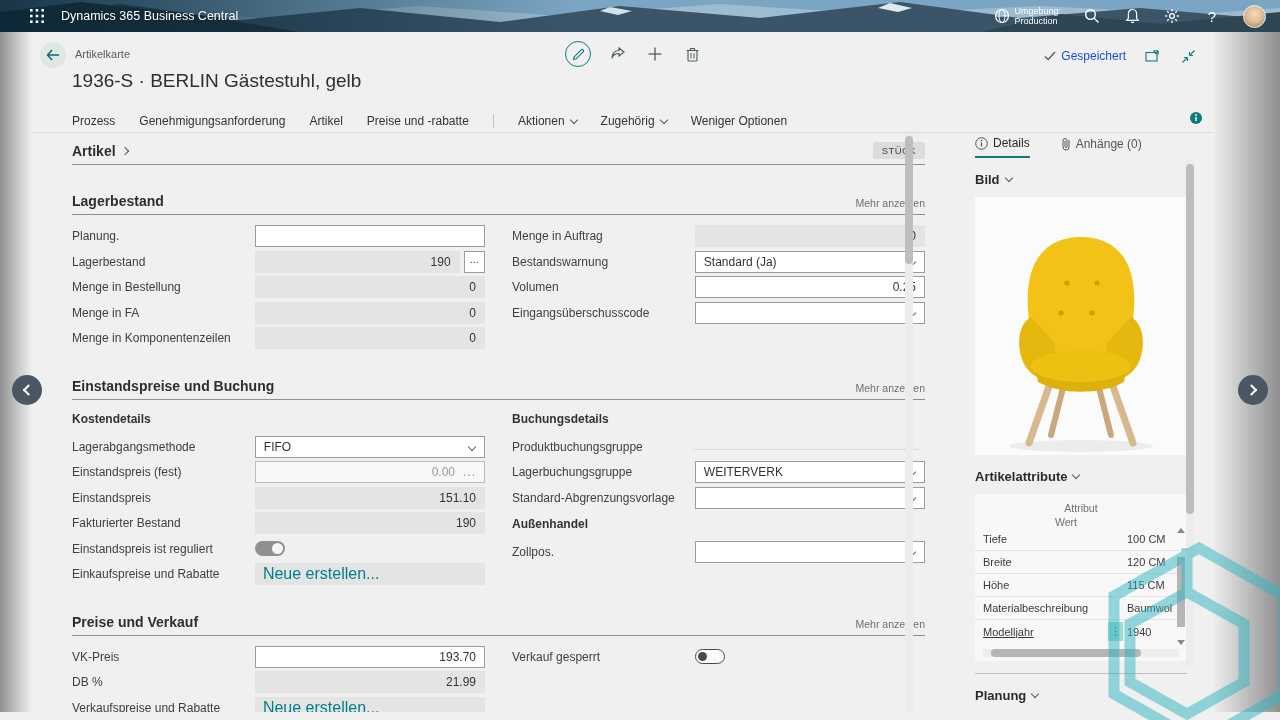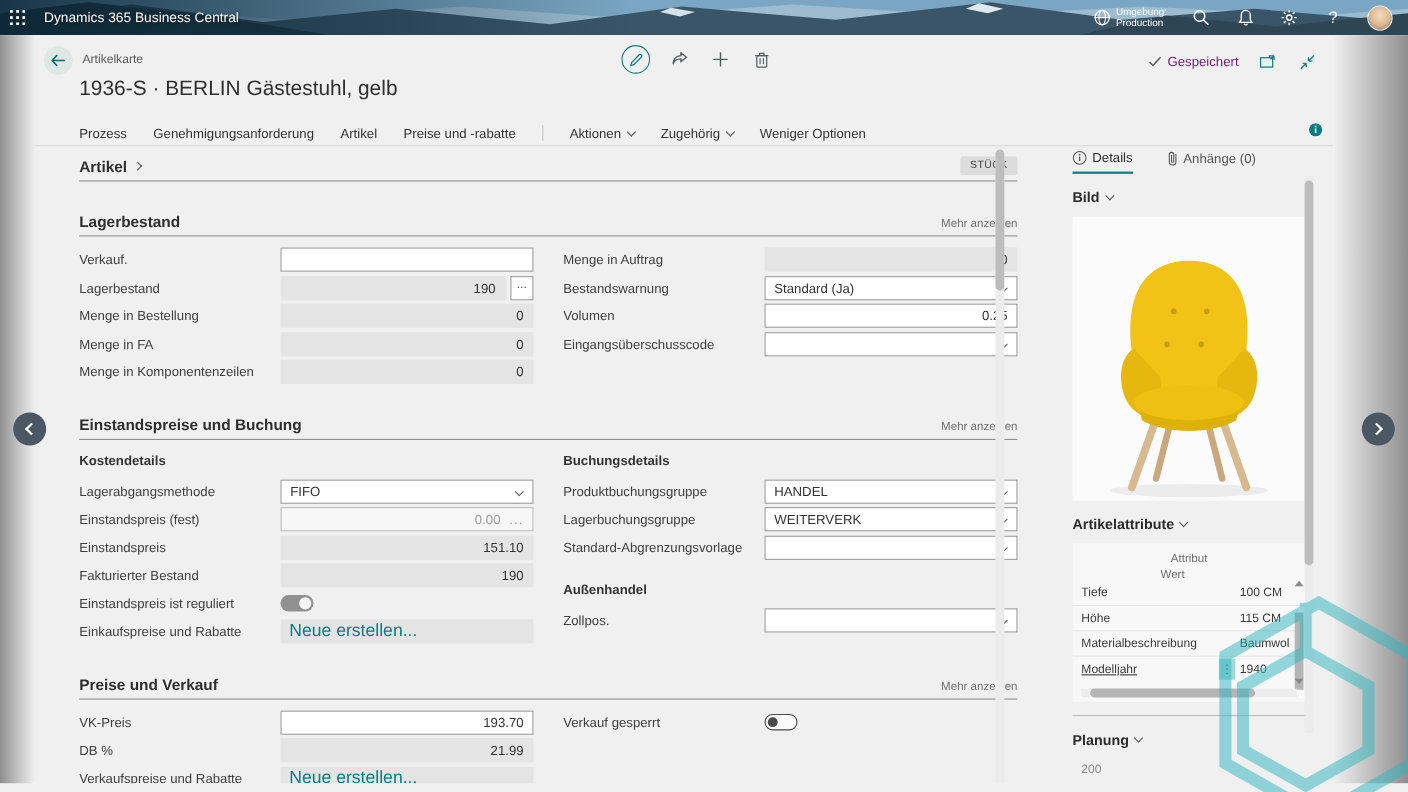--- a/index.html
+++ b/index.html
@@ -2,21 +2,21 @@
 <html><head>
 <meta charset="utf-8">
 <style>
   * { margin:0; padding:0; box-sizing:border-box; }
   html,body { width:1280px; height:720px; overflow:hidden; font-family:"Liberation Sans","DejaVu Sans",sans-serif; background:#f0f0f0; }
 
   
   .topbar { position:relative; height:32px; background:#44677f; overflow:hidden; }
   .topbar svg.mtn { position:absolute; inset:0; width:100%; height:100%; }
   .topbar .shade { position:absolute; inset:0; background:linear-gradient(90deg, rgba(10,38,54,.88) 0%, rgba(10,38,54,.45) 22%, rgba(10,38,54,0) 45%); }
-  .tb-inner { position:relative; height:32px; display:flex; align-items:center; color:#fff; }
+  .tb-inner { position:relative; height:32px; display:flex; align-items:center; color:#fff;padding-left:21px; }
   .waffle { width:32px; height:32px; display:flex; align-items:center; justify-content:center; cursor:pointer; }
   .app-title { font-size:12.5px; margin-left:8px; white-space:nowrap; text-shadow:0 0 3px rgba(0,0,0,.4); }
   .tb-right { margin-left:auto; display:flex; align-items:center; gap:22px; padding-right:14px; }
   .env { display:flex; align-items:center; gap:4px; }
   .env-txt { font-size:9px; line-height:10.5px; }
   .tb-ic { width:18px; height:18px; display:flex; align-items:center; justify-content:center; }
   .help-q { font-size:15px; color:#fff; }
   .avatar { width:23px; height:23px; border-radius:50%; border:1px solid #f2f2f2; background:radial-gradient(circle at 50% 38%, #f2dcc0 0%, #dcb892 52%, #8d7158 100%); }
 
   
@@ -31,21 +31,21 @@
   .page { position:absolute; left:32px; right:68px; top:0; bottom:0; background:#f0f0f0; overflow:hidden; }
 
   
   .backbtn { position:absolute; left:8px; top:10px; width:26px; height:26px; border-radius:50%; background:#dde7e4; display:flex; align-items:center; justify-content:center; cursor:pointer; }
   .crumb { position:absolute; left:43px; top:16px; font-size:11px; color:#5a5a5a; cursor:pointer; }
   .ptitle { position:absolute; left:40px; top:38px; font-size:19px; color:#2f2f2f; font-weight:400; }
   .hicons { position:absolute; left:533px; top:9px; display:flex; align-items:center; gap:17px; }
   .circbtn { width:26px; height:26px; border-radius:50%; border:1.4px solid #0f7b80; display:flex; align-items:center; justify-content:center; cursor:pointer; }
   .flatbtn { width:20px; height:20px; display:flex; align-items:center; justify-content:center; cursor:pointer; }
   .hright { position:absolute; right:14px; top:14px; display:flex; align-items:center; gap:16px; }
-  .saved { display:flex; align-items:center; gap:5px; font-size:12px; color:#701a75; }
+  .saved { display:flex; align-items:center; gap:5px; font-size:12px; color:#1d4ed8; }
 
   
   .ribbon { position:absolute; left:40px; right:14px; top:78px; height:22px; display:flex; align-items:center; gap:24px; font-size:12px; color:#333; }
   .ritem { cursor:pointer; white-space:nowrap; display:flex; align-items:center; gap:6px; }
   .pipe { width:1px; height:14px; background:#c6c6c6; }
   .chev { width:6px; height:6px; border-right:1.3px solid #555; border-bottom:1.3px solid #555; transform:rotate(45deg); margin-top:-3px; }
   .ribline { position:absolute; left:0; right:0; top:100px; height:1px; background:#d9d9d9; }
   .infodot { position:absolute; right:10px; top:80px; cursor:pointer; }
 
   
@@ -301,21 +301,21 @@
 
       <div class="gap28"></div>
 
       <div class="sec">
         <h2>Lagerbestand</h2>
         <span class="more">Mehr anzeigen</span>
       </div>
       <div class="cols">
         <div class="col">
           <div class="row">
-            <span class="lbl">Verkauf.</span>
+            <span class="lbl">Planung.</span>
               <span class="dots"></span>
             <span class="fld">
                 <span class="val"></span>
               </span>
           </div>
           <div class="row">
             <span class="lbl">Lagerbestand</span>
               <span class="dots"></span>
             <span class="fld dis num short">
                 <span class="val">190</span>
@@ -430,42 +430,38 @@
             <span class="linkbox">
                 <span class="val">Neue erstellen...</span>
               </span>
           </div>
         </div>
         <div class="col">
           <div class="grp">Buchungsdetails</div>
           <div class="row">
             <span class="lbl">Produktbuchungsgruppe</span>
               <span class="dots"></span>
-            <span class="fld sel">
-                <span class="val">HANDEL</span>
-                <span class="fchev"></span>
-              </span>
           </div>
           <div class="row">
             <span class="lbl">Lagerbuchungsgruppe</span>
               <span class="dots"></span>
             <span class="fld sel">
                 <span class="val">WEITERVERK</span>
                 <span class="fchev"></span>
               </span>
           </div>
           <div class="row">
             <span class="lbl">Standard-Abgrenzungsvorlage</span>
               <span class="dots"></span>
             <span class="fld sel">
                 <span class="val"></span>
                 <span class="fchev"></span>
               </span>
           </div>
-          <div class="grp" style="margin-top:20px;">Außenhandel</div>
+          <div class="grp" style="margin-top:8px;">Außenhandel</div>
           <div class="row">
             <span class="lbl">Zollpos.</span>
               <span class="dots"></span>
             <span class="fld sel">
                 <span class="val"></span>
                 <span class="fchev"></span>
               </span>
           </div>
         </div>
       </div>
@@ -566,20 +562,24 @@
       <div class="attrcard">
         <div class="arow hdr">
           <span class="acell">Attribut</span>
           <span class="wcell">Wert</span>
         </div>
         <div class="arow">
           <span class="acell">Tiefe</span>
             <span class="wcell">100 CM</span>
         </div>
         <div class="arow">
+          <span class="acell">Breite</span>
+            <span class="wcell">120 CM</span>
+        </div>
+        <div class="arow">
           <span class="acell">Höhe</span>
             <span class="wcell">115 CM</span>
         </div>
         <div class="arow">
           <span class="acell">Materialbeschreibung</span>
             <span class="wcell">Baumwol</span>
         </div>
         <div class="arow" style="border-bottom:none;">
           <span class="acell u">Modelljahr</span>
           <span class="morebtn">⋮</span>

